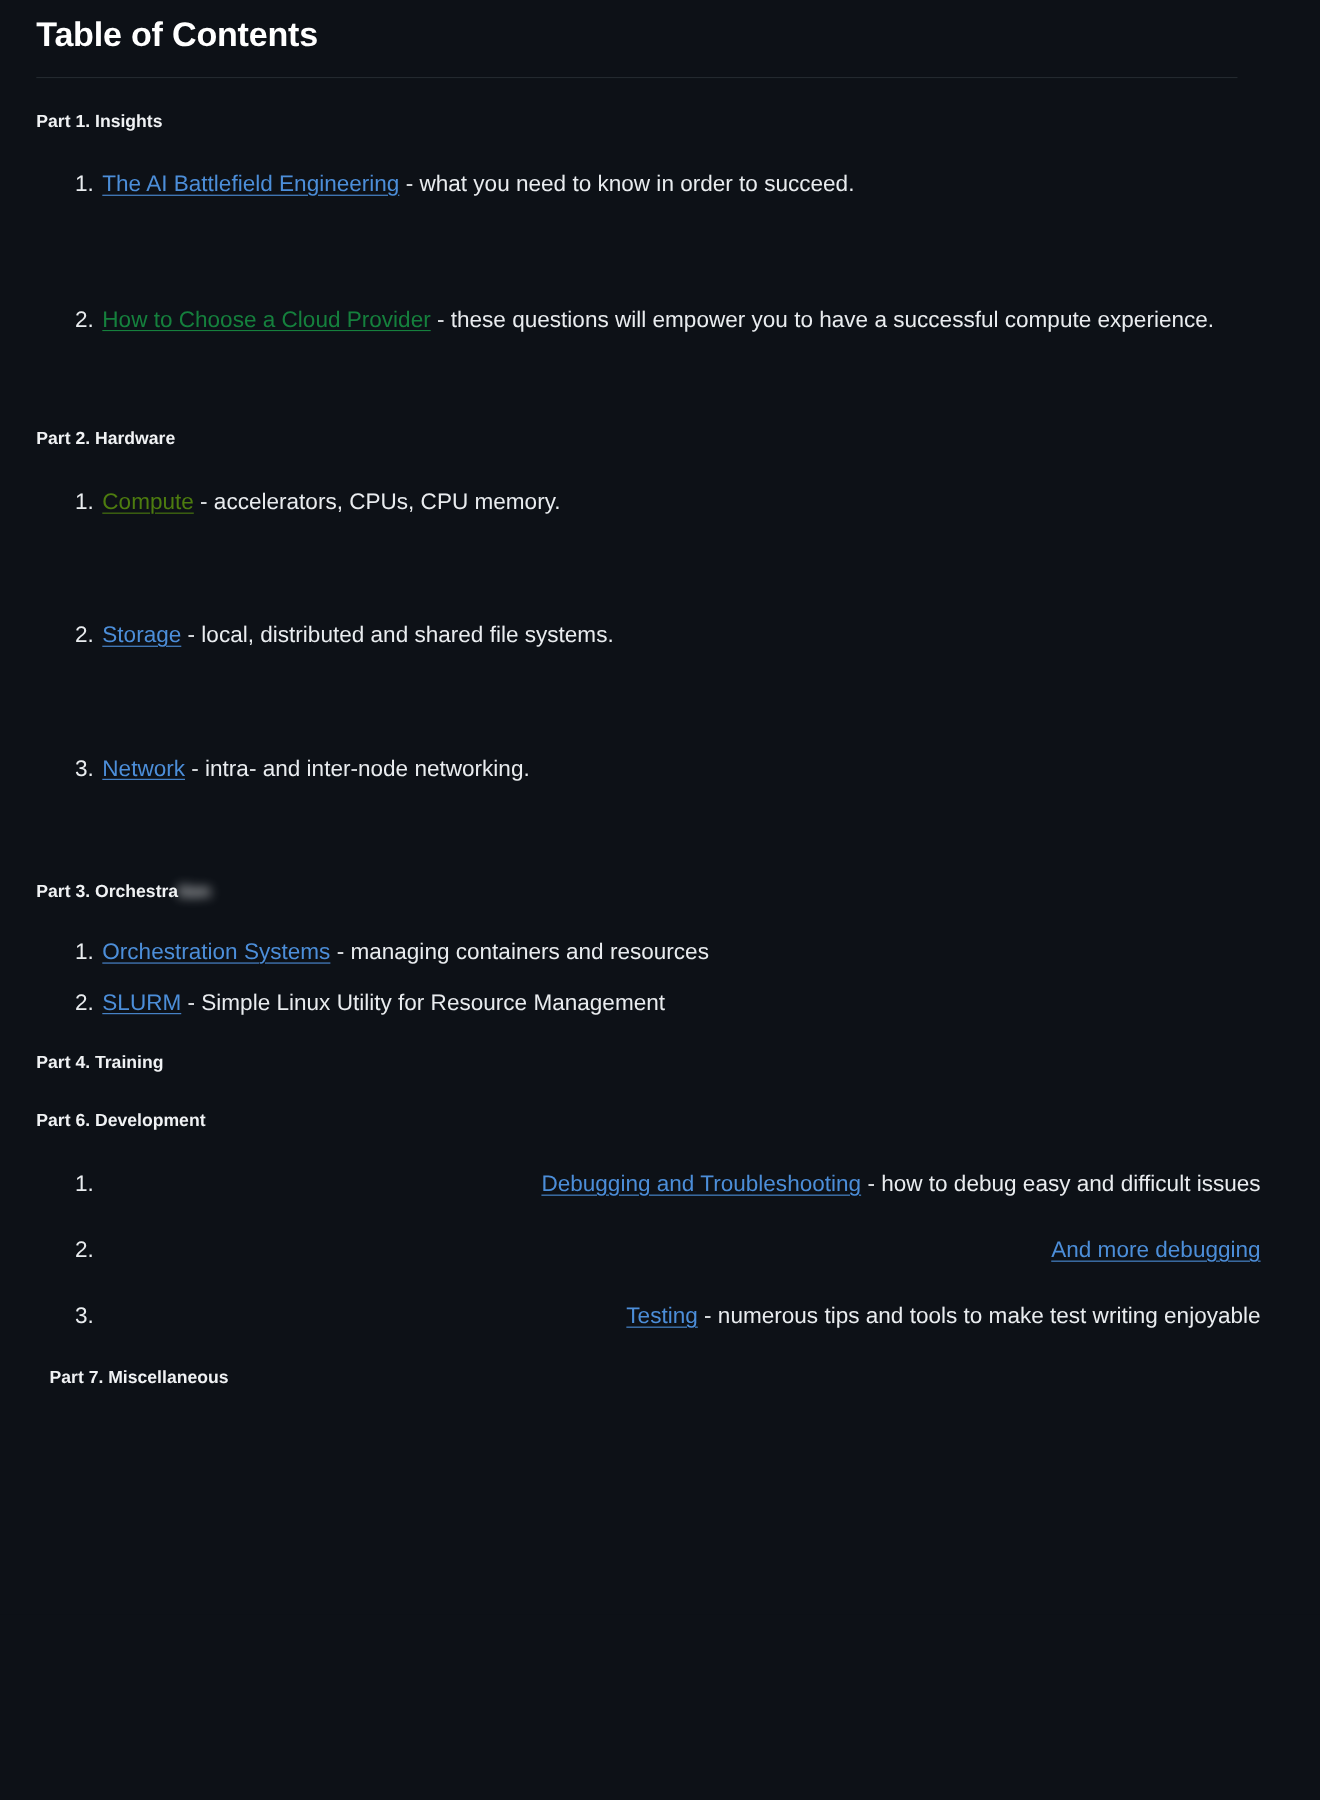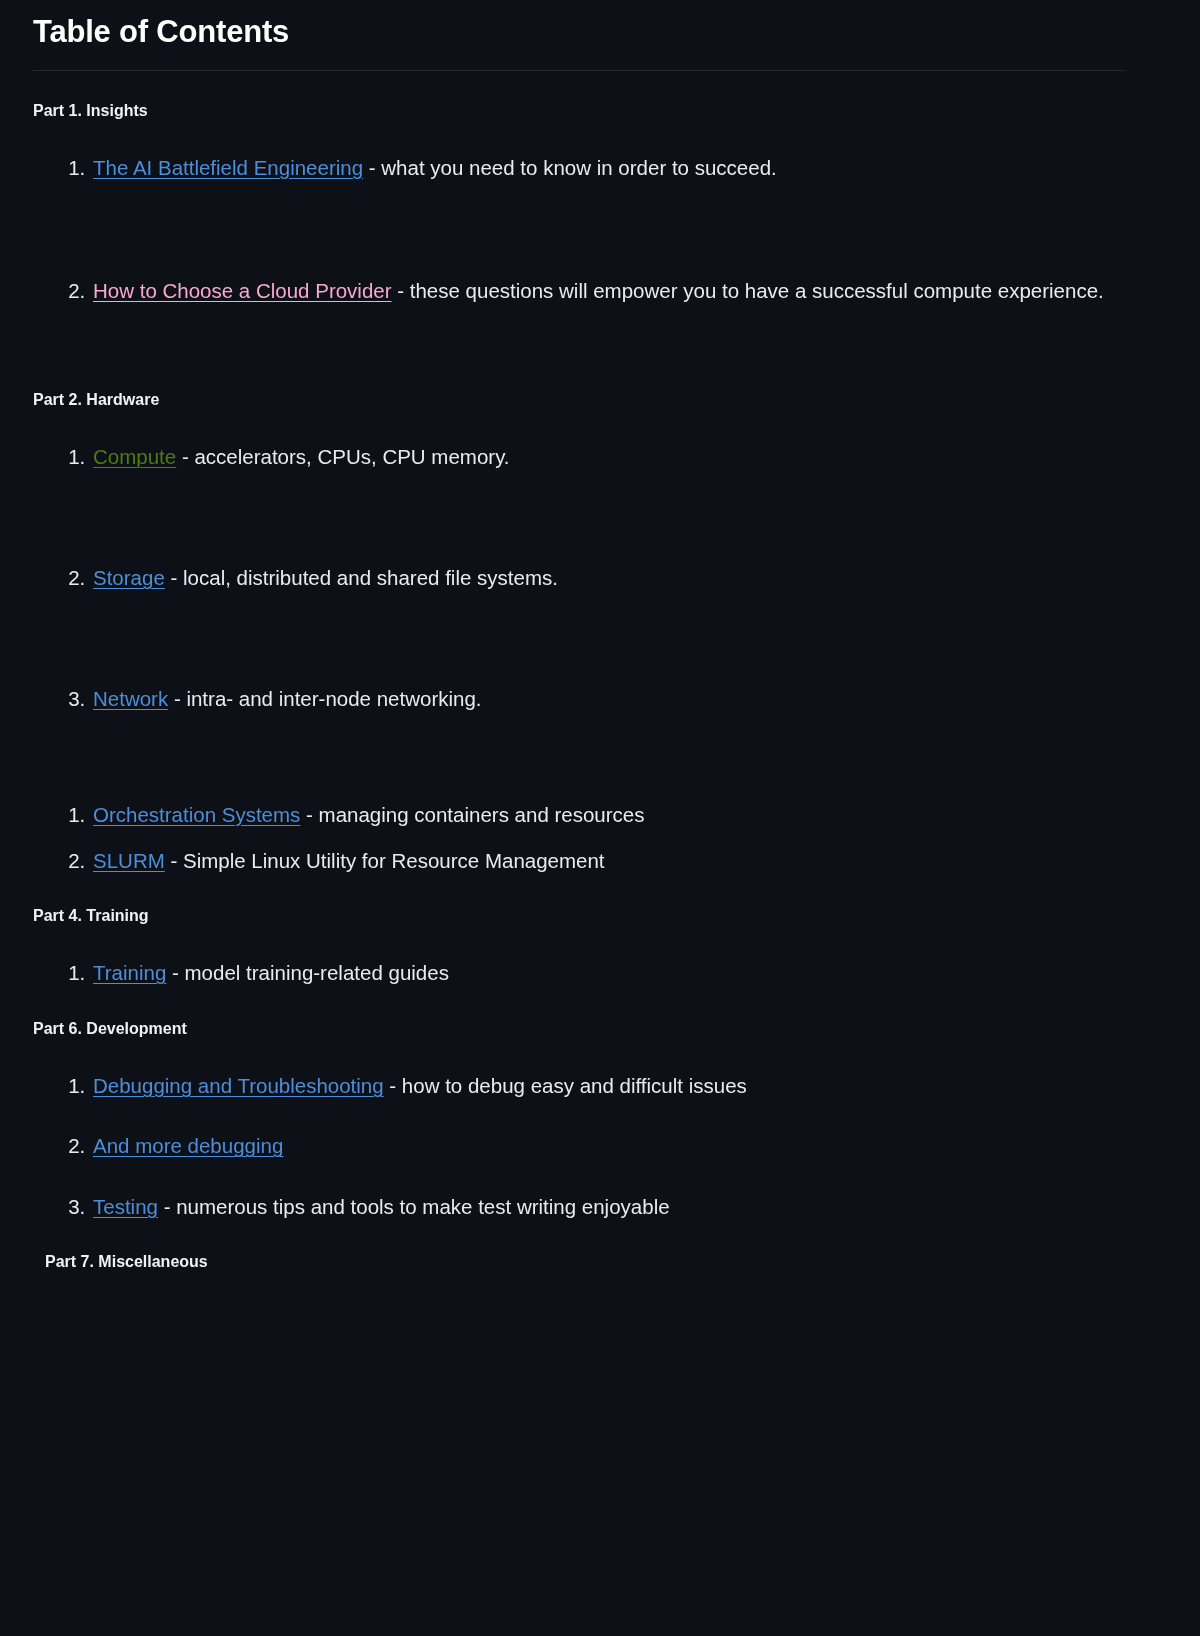--- a/index.html
+++ b/index.html
@@ -104,64 +104,60 @@
     <h1 class="toc-title">Table of Contents</h1>
     <div class="title-rule" style="background: rgb(35, 41, 47);"></div>
 
     <div class="sec" style="margin-top:30px;">
       <div class="part-heading">Part 1. Insights</div>
       <ol class="toc-list" style="margin-top:32px;">
         <li style="margin-bottom:95px;">
           <a class="toc-link" href="#" style="color: rgb(76, 142, 217);">The AI Battlefield Engineering</a><span class="desc"> - what you need to know in order to succeed.</span>
         </li>
         <li style="max-width:1082px;">
-          <a class="toc-link" href="#" style="color: #f9a8d4;">How to Choose a Cloud Provider</a><span class="desc"> - these questions will empower you to have a successful compute experience.</span>
+          <a class="toc-link" href="#" style="color: #15803d;">How to Choose a Cloud Provider</a><span class="desc"> - these questions will empower you to have a successful compute experience.</span>
         </li>
       </ol>
     </div>
 
     <div class="sec" style="margin-top:85px;">
       <div class="part-heading">Part 2. Hardware</div>
       <ol class="toc-list" style="margin-top:32px;">
         <li style="margin-bottom:93px;">
           <a class="toc-link" href="#" style="color: #4d7c0f;">Compute</a><span class="desc"> - accelerators, CPUs, CPU memory.</span>
         </li>
         <li style="margin-bottom:93px;">
           <a class="toc-link" href="#" style="color: rgb(76, 142, 217);">Storage</a><span class="desc"> - local, distributed and shared file systems.</span>
         </li>
         <li>
           <a class="toc-link" href="#" style="color: rgb(76, 142, 217);">Network</a><span class="desc"> - intra- and inter-node networking.</span>
         </li>
       </ol>
     </div>
 
     <div class="sec" style="margin-top:87px;">
+      <div class="part-heading"><span>Part 3. Orchestra</span><span class="blurred-tail">tion</span></div>
       <ol class="toc-list" style="margin-top:30px;">
         <li style="margin-bottom:18px;">
           <a class="toc-link" href="#" style="color: rgb(76, 142, 217);">Orchestration Systems</a><span class="desc"> - managing containers and resources</span>
         </li>
         <li>
           <a class="toc-link" href="#" style="color: rgb(76, 142, 217);">SLURM</a><span class="desc"> - Simple Linux Utility for Resource Management</span>
         </li>
       </ol>
     </div>
 
     <div class="sec" style="margin-top:31px;">
       <div class="part-heading">Part 4. Training</div>
-      <ol class="toc-list" style="margin-top:32px;">
-        <li>
-          <a class="toc-link" href="#" style="color: rgb(76, 142, 217);">Training</a><span class="desc"> - model training-related guides</span>
-        </li>
-      </ol>
     </div>
 
 
     <div class="sec" style="margin-top:32px;">
       <div class="part-heading">Part 6. Development</div>
-      <ol class="toc-list" style="margin-top:32px;">
+      <ol class="toc-list" style="margin-top:32px;text-align:right;">
         <li style="margin-bottom:32px;">
           <a class="toc-link" href="#" style="color: rgb(76, 142, 217);">Debugging and Troubleshooting</a><span class="desc"> - how to debug easy and difficult issues</span>
         </li>
         <li style="margin-bottom:32px;">
           <a class="toc-link" href="#" style="color: rgb(76, 142, 217);">And more debugging</a><span class="desc"></span>
         </li>
         <li>
           <a class="toc-link" href="#" style="color: rgb(76, 142, 217);">Testing</a><span class="desc"> - numerous tips and tools to make test writing enjoyable</span>
         </li>
       </ol>

